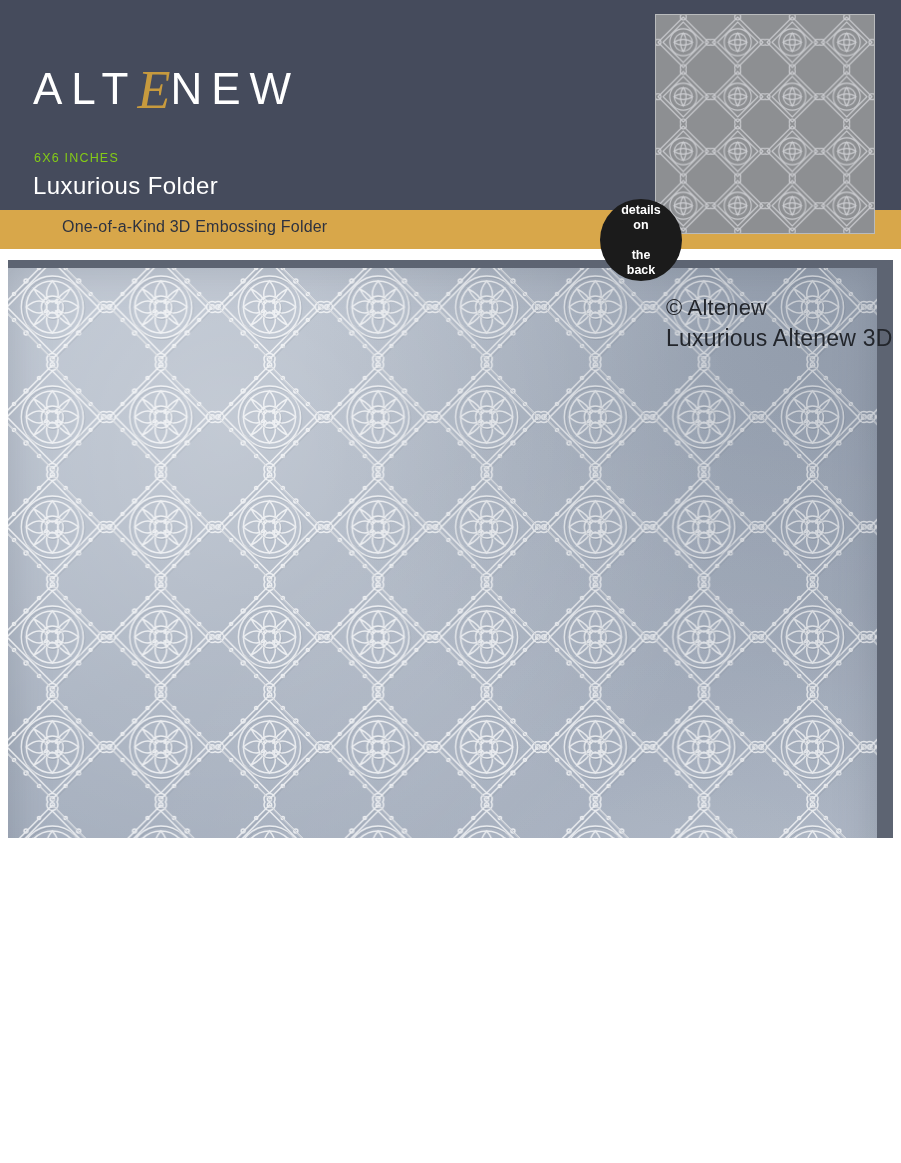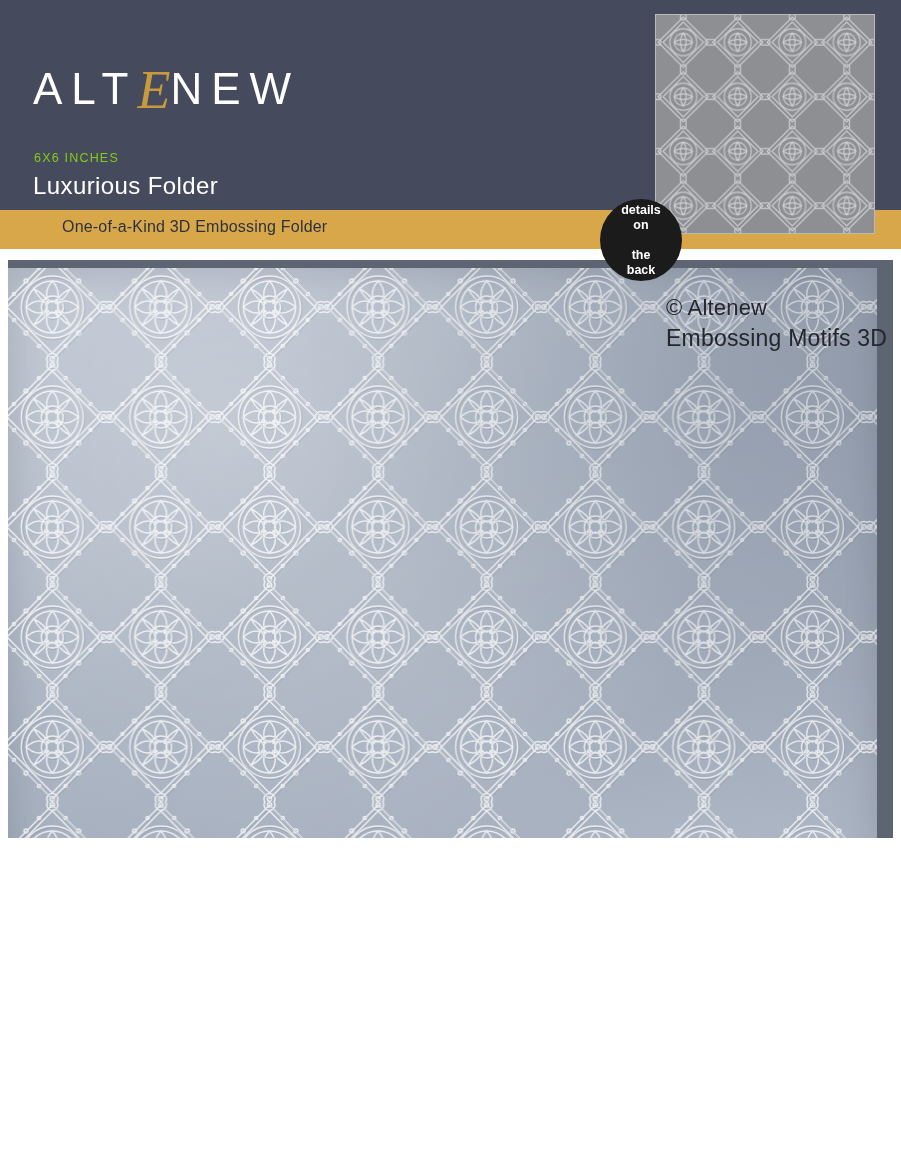--- a/index.html
+++ b/index.html
@@ -279,17 +279,17 @@
           </g>
         </pattern>
       </defs>
       <rect width="869" height="879" fill="url(#mp)"></rect>
     </svg>
     <div class="plate-sheen"></div>
   </div>
 
   <div class="copyright">
     <div>© Altenew</div>
-    <div class="line2">Embossing Motifs 3D</div>
+    <div class="line2">Luxurious Altenew 3D</div>
   </div>
 
   <div class="bottom-shadow"></div>
 </div>
 
 </body></html>

